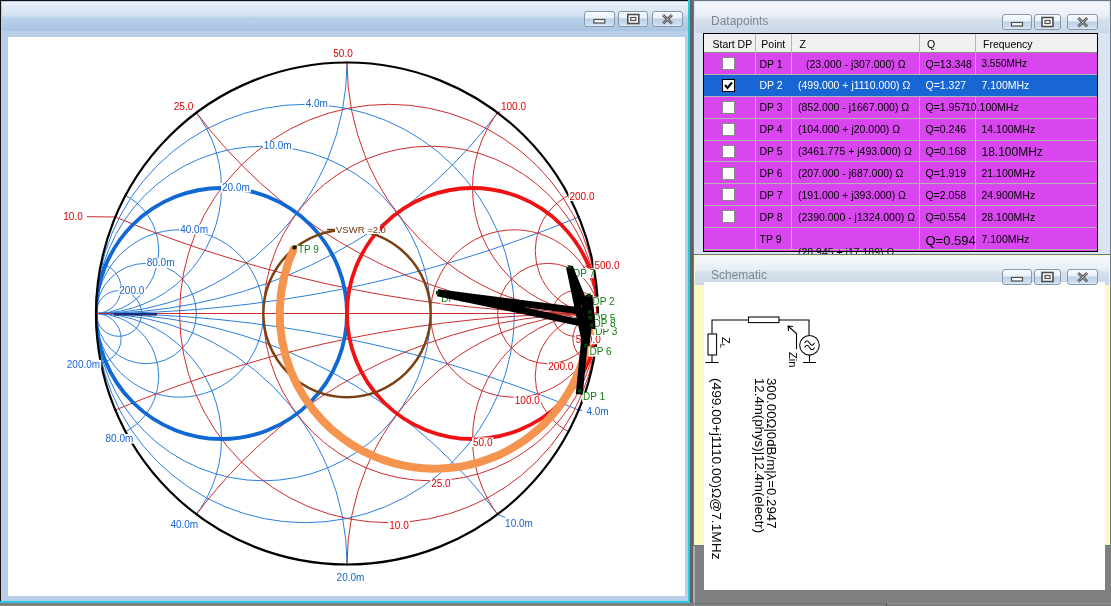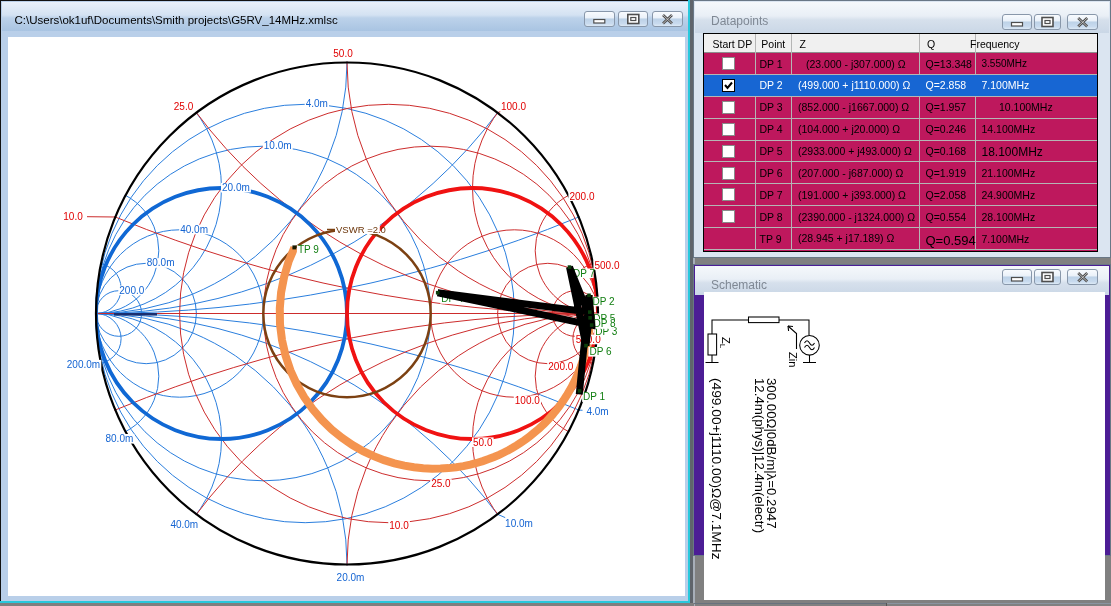--- a/index.html
+++ b/index.html
@@ -1,19 +1,18 @@
 <!DOCTYPE html>
 <html><head><meta charset="utf-8"><style>
 html,body{margin:0;padding:0;width:1111px;height:606px;overflow:hidden;background:#808080;font-family:"Liberation Sans",sans-serif}
 .abs{position:absolute}
 </style></head><body>
 
 <div class="abs" style="left:0;top:0;width:693px;height:603px;background:#b9cfe9;border-left:1.5px solid #111;border-top:1.5px solid #111;box-sizing:border-box">
   <div class="abs" style="left:0.5px;top:0.5px;width:688px;height:29px;background:linear-gradient(180deg,#e8f0fa 0%,#d4e2f2 45%,#bcd2ea 55%,#a9c4e2 100%)"></div>
-  <div class="abs" style="left:13.5px;top:12.5px;font-size:11.5px;color:#000">C:\Users\ok1uf\Documents\Smith projects\G5RV_14MHz.xmlsc</div>
   <div class="abs" style="left:581px;top:9.5px">
       <div style="position:absolute;left:2px;top:0.8px;width:30.5px;height:16px;background:linear-gradient(180deg,#f8fbfe 0%,#eaf1f9 42%,#bdd2e7 50%,#c8daee 82%,#dce9f5 100%);border:1px solid #8897aa;border-radius:3px;box-sizing:border-box"><svg width="30.5" height="15">
           <rect x="8.8" y="7.5" width="11" height="3.5" fill="#fff" stroke="#4e4e4e" stroke-width="1.2"></rect>
         </svg></div>
       <div style="position:absolute;left:35.5px;top:0.8px;width:30.5px;height:16px;background:linear-gradient(180deg,#f8fbfe 0%,#eaf1f9 42%,#bdd2e7 50%,#c8daee 82%,#dce9f5 100%);border:1px solid #8897aa;border-radius:3px;box-sizing:border-box"><svg width="30.5" height="15">
           <rect x="8.8" y="2.5" width="11" height="9" fill="#fff" stroke="#4e4e4e" stroke-width="1.6"></rect>
           <rect x="11.8" y="5.5" width="5" height="3" fill="#fff" stroke="#4e4e4e" stroke-width="1.2"></rect>
         </svg></div>
       <div style="position:absolute;left:69.5px;top:0.8px;width:31px;height:16px;background:linear-gradient(180deg,#f8fbfe 0%,#eaf1f9 42%,#bdd2e7 50%,#c8daee 82%,#dce9f5 100%);border:1px solid #8897aa;border-radius:3px;box-sizing:border-box"><svg width="31" height="15">
           <path d="M10.0 3 L19.0 11.5 M19.0 3 L10.0 11.5" stroke="#4e4e4e" stroke-width="2.6" fill="none"></path>
@@ -185,71 +184,71 @@
       </svg></div>
     <div style="position:absolute;left:340px;top:13.5px;width:27px;height:16px;background:linear-gradient(180deg,#f8fbfe 0%,#eaf1f9 42%,#bdd2e7 50%,#c8daee 82%,#dce9f5 100%);border:1px solid #8897aa;border-radius:3px;box-sizing:border-box"><svg width="27" height="15">
         <rect x="7.0" y="2.5" width="11" height="9" fill="#fff" stroke="#4e4e4e" stroke-width="1.6"></rect>
         <rect x="10.0" y="5.5" width="5" height="3" fill="#fff" stroke="#4e4e4e" stroke-width="1.2"></rect>
       </svg></div>
     <div style="position:absolute;left:372.5px;top:13.5px;width:31.5px;height:16px;background:linear-gradient(180deg,#f8fbfe 0%,#eaf1f9 42%,#bdd2e7 50%,#c8daee 82%,#dce9f5 100%);border:1px solid #8897aa;border-radius:3px;box-sizing:border-box"><svg width="31.5" height="15">
         <path d="M10.2 3 L19.2 11.5 M19.2 3 L10.2 11.5" stroke="#4e4e4e" stroke-width="2.6" fill="none"></path>
         <path d="M10.2 3 L19.2 11.5 M19.2 3 L10.2 11.5" stroke="#e8e8e8" stroke-width="0.7" fill="none"></path>
       </svg></div>
   </div>
-<div style="position:absolute;left:703px;top:33px;width:395px;height:219px;background:#be185d;border:1.5px solid #000;box-sizing:border-box">
+<div style="position:absolute;left:703px;top:33px;width:395px;height:219px;background:#d946ef;border:1.5px solid #000;box-sizing:border-box">
 <div style="position:absolute;left:0;top:0;width:100%;height:18px;background:#f0f0f0;border-bottom:1px solid #8e8e8e"></div>
 <div style="position:absolute;left:51px;top:0;width:1px;height:216px;background:#b5b5b5"></div>
 <div style="position:absolute;left:87px;top:0;width:1px;height:216px;background:#b5b5b5"></div>
 <div style="position:absolute;left:215px;top:0;width:1px;height:216px;background:#b5b5b5"></div>
 <div style="position:absolute;left:271px;top:0;width:1px;height:216px;background:#b5b5b5"></div>
 <div style="position:absolute;left:8.5px;top:4px;font-size:10.5px;color:#000">Start DP</div>
 <div style="position:absolute;left:57.3px;top:4px;font-size:10.5px;color:#000">Point</div>
 <div style="position:absolute;left:95.5px;top:4px;font-size:10.5px;color:#000">Z</div>
 <div style="position:absolute;left:223px;top:4px;font-size:10.5px;color:#000">Q</div>
-<div style="position:absolute;left:266px;top:4px;font-size:10.5px;color:#000">Frequency</div>
+<div style="position:absolute;left:279px;top:4px;font-size:10.5px;color:#000">Frequency</div>
 <div style="position:absolute;left:0;top:19.0px;width:100%;height:21.90px;box-sizing:border-box;background:transparent;border-bottom:1px solid #b5b5b5">
 <div style="position:absolute;left:17.5px;top:4px;width:11px;height:11px;background:#fff;border:1px solid #8a8a8a">
 </div>
 <div style="position:absolute;left:55.5px;top:4.5px;font-size:10.5px;color:#000">DP 1</div>
 <div style="position:absolute;left:102px;top:4.5px;font-size:10.5px;color:#000">(23.000 - j307.000) Ω</div>
 <div style="position:absolute;left:221.5px;top:4.5px;font-size:10.5px;color:#000">Q=13.348</div>
 <div style="position:absolute;left:277.5px;top:4.5px;font-size:10px;color:#000">3.550MHz</div>
 </div>
 <div style="position:absolute;left:0;top:40.9px;width:100%;height:21.90px;box-sizing:border-box;background:#1766d3;border-bottom:1px solid #b5b5b5">
 <div style="position:absolute;left:17.5px;top:4px;width:11px;height:11px;background:#fff;border:1px solid #000">
 <svg width="11" height="11" style="position:absolute;left:0;top:0">
           <path d="M2 5 L4.5 8 L9 2.5" stroke="#000" stroke-width="2" fill="none"></path>
         </svg>
 </div>
 <div style="position:absolute;left:55.5px;top:4.5px;font-size:10.5px;color:#fff">DP 2</div>
 <div style="position:absolute;left:94px;top:4.5px;font-size:10.5px;color:#fff">(499.000 + j1110.000) Ω</div>
-<div style="position:absolute;left:221.5px;top:4.5px;font-size:10.5px;color:#fff">Q=2.858</div>
+<div style="position:absolute;left:221.5px;top:4.5px;font-size:10.5px;color:#fff">Q=1.327</div>
 <div style="position:absolute;left:277.5px;top:4.5px;font-size:10.5px;color:#fff">7.100MHz</div>
 </div>
 <div style="position:absolute;left:0;top:62.8px;width:100%;height:21.90px;box-sizing:border-box;background:transparent;border-bottom:1px solid #b5b5b5">
 <div style="position:absolute;left:17.5px;top:4px;width:11px;height:11px;background:#fff;border:1px solid #8a8a8a">
 </div>
 <div style="position:absolute;left:55.5px;top:4.5px;font-size:10.5px;color:#000">DP 3</div>
 <div style="position:absolute;left:94px;top:4.5px;font-size:10.5px;color:#000">(852.000 - j1667.000) Ω</div>
 <div style="position:absolute;left:221.5px;top:4.5px;font-size:10.5px;color:#000">Q=1.957</div>
-<div style="position:absolute;left:295px;top:4.5px;font-size:10.5px;color:#000">10.100MHz</div>
+<div style="position:absolute;left:261px;top:4.5px;font-size:10.5px;color:#000">10.100MHz</div>
 </div>
 <div style="position:absolute;left:0;top:84.7px;width:100%;height:21.90px;box-sizing:border-box;background:transparent;border-bottom:1px solid #b5b5b5">
 <div style="position:absolute;left:17.5px;top:4px;width:11px;height:11px;background:#fff;border:1px solid #8a8a8a">
 </div>
 <div style="position:absolute;left:55.5px;top:4.5px;font-size:10.5px;color:#000">DP 4</div>
 <div style="position:absolute;left:94px;top:4.5px;font-size:10.5px;color:#000">(104.000 + j20.000) Ω</div>
 <div style="position:absolute;left:221.5px;top:4.5px;font-size:10.5px;color:#000">Q=0.246</div>
 <div style="position:absolute;left:277.5px;top:4.5px;font-size:10.5px;color:#000">14.100MHz</div>
 </div>
 <div style="position:absolute;left:0;top:106.6px;width:100%;height:21.90px;box-sizing:border-box;background:transparent;border-bottom:1px solid #b5b5b5">
 <div style="position:absolute;left:17.5px;top:4px;width:11px;height:11px;background:#fff;border:1px solid #8a8a8a">
 </div>
 <div style="position:absolute;left:55.5px;top:4.5px;font-size:10.5px;color:#000">DP 5</div>
-<div style="position:absolute;left:94px;top:4.5px;font-size:10.5px;color:#000">(2933.000 + j493.000) Ω</div>
+<div style="position:absolute;left:94px;top:4.5px;font-size:10.5px;color:#000">(3461.775 + j493.000) Ω</div>
 <div style="position:absolute;left:221.5px;top:4.5px;font-size:10.5px;color:#000">Q=0.168</div>
 <div style="position:absolute;left:277.5px;top:4.5px;font-size:12px;color:#000">18.100MHz</div>
 </div>
 <div style="position:absolute;left:0;top:128.5px;width:100%;height:21.90px;box-sizing:border-box;background:transparent;border-bottom:1px solid #b5b5b5">
 <div style="position:absolute;left:17.5px;top:4px;width:11px;height:11px;background:#fff;border:1px solid #8a8a8a">
 </div>
 <div style="position:absolute;left:55.5px;top:4.5px;font-size:10.5px;color:#000">DP 6</div>
 <div style="position:absolute;left:94px;top:4.5px;font-size:10.5px;color:#000">(207.000 - j687.000) Ω</div>
 <div style="position:absolute;left:221.5px;top:4.5px;font-size:10.5px;color:#000">Q=1.919</div>
 <div style="position:absolute;left:277.5px;top:4.5px;font-size:10.5px;color:#000">21.100MHz</div>
@@ -265,27 +264,27 @@
 <div style="position:absolute;left:0;top:172.3px;width:100%;height:21.90px;box-sizing:border-box;background:transparent;border-bottom:1px solid #b5b5b5">
 <div style="position:absolute;left:17.5px;top:4px;width:11px;height:11px;background:#fff;border:1px solid #8a8a8a">
 </div>
 <div style="position:absolute;left:55.5px;top:4.5px;font-size:10.5px;color:#000">DP 8</div>
 <div style="position:absolute;left:94px;top:4.5px;font-size:10.5px;color:#000">(2390.000 - j1324.000) Ω</div>
 <div style="position:absolute;left:221.5px;top:4.5px;font-size:10.5px;color:#000">Q=0.554</div>
 <div style="position:absolute;left:277.5px;top:4.5px;font-size:10.5px;color:#000">28.100MHz</div>
 </div>
 <div style="position:absolute;left:0;top:194.2px;width:100%;height:21.90px;box-sizing:border-box;background:transparent;border-bottom:1px solid #b5b5b5">
 <div style="position:absolute;left:55.5px;top:4.5px;font-size:10.5px;color:#000">TP 9</div>
-<div style="position:absolute;left:94px;top:4px;font-size:10.5px;color:#000">(28.945 + j17.189) Ω</div>
+<div style="position:absolute;left:94px;top:18px;font-size:10.5px;color:#000">(28.945 + j17.189) Ω</div>
 <div style="position:absolute;left:221.5px;top:4.5px;font-size:13px;color:#000">Q=0.594</div>
 <div style="position:absolute;left:277.5px;top:4.5px;font-size:10.5px;color:#000">7.100MHz</div>
 </div>
 </div>
 
-<div class="abs" style="left:693px;top:264px;width:418px;height:292px;background:#4c1d95;border:1.2px solid #697786;box-sizing:border-box">
+<div class="abs" style="left:693px;top:254px;width:418px;height:292px;background:#fef9c3;border:1.2px solid #697786;box-sizing:border-box">
   <div class="abs" style="left:0.5px;top:0.5px;width:414px;height:29px;background:linear-gradient(180deg,#f5f8fb 0%,#e9eff6 45%,#d6e0ec 58%,#cad7e6 100%)"></div>
   <div class="abs" style="left:17px;top:13px;font-size:12px;color:#7f8894">Schematic</div>
   <div class="abs" style="left:10px;top:27px;width:401px;height:307.5px;background:#fff"></div>
 </div>
 <svg width="417" height="348" viewBox="694 258 417 348" style="position:absolute;left:694px;top:258px" font-family="Liberation Sans, sans-serif">
 <g stroke="#000" stroke-width="1.05" fill="none">
 <path d="M712 334 L712 320 L809 320 L809 335"></path>
 <rect x="748.5" y="317" width="30.5" height="5.6" fill="#fff"></rect>
 <rect x="708" y="334" width="8.6" height="21" fill="#fff"></rect>
 <path d="M712 355 L712 362.5 M705.5 362.5 L718.5 362.5"></path>

